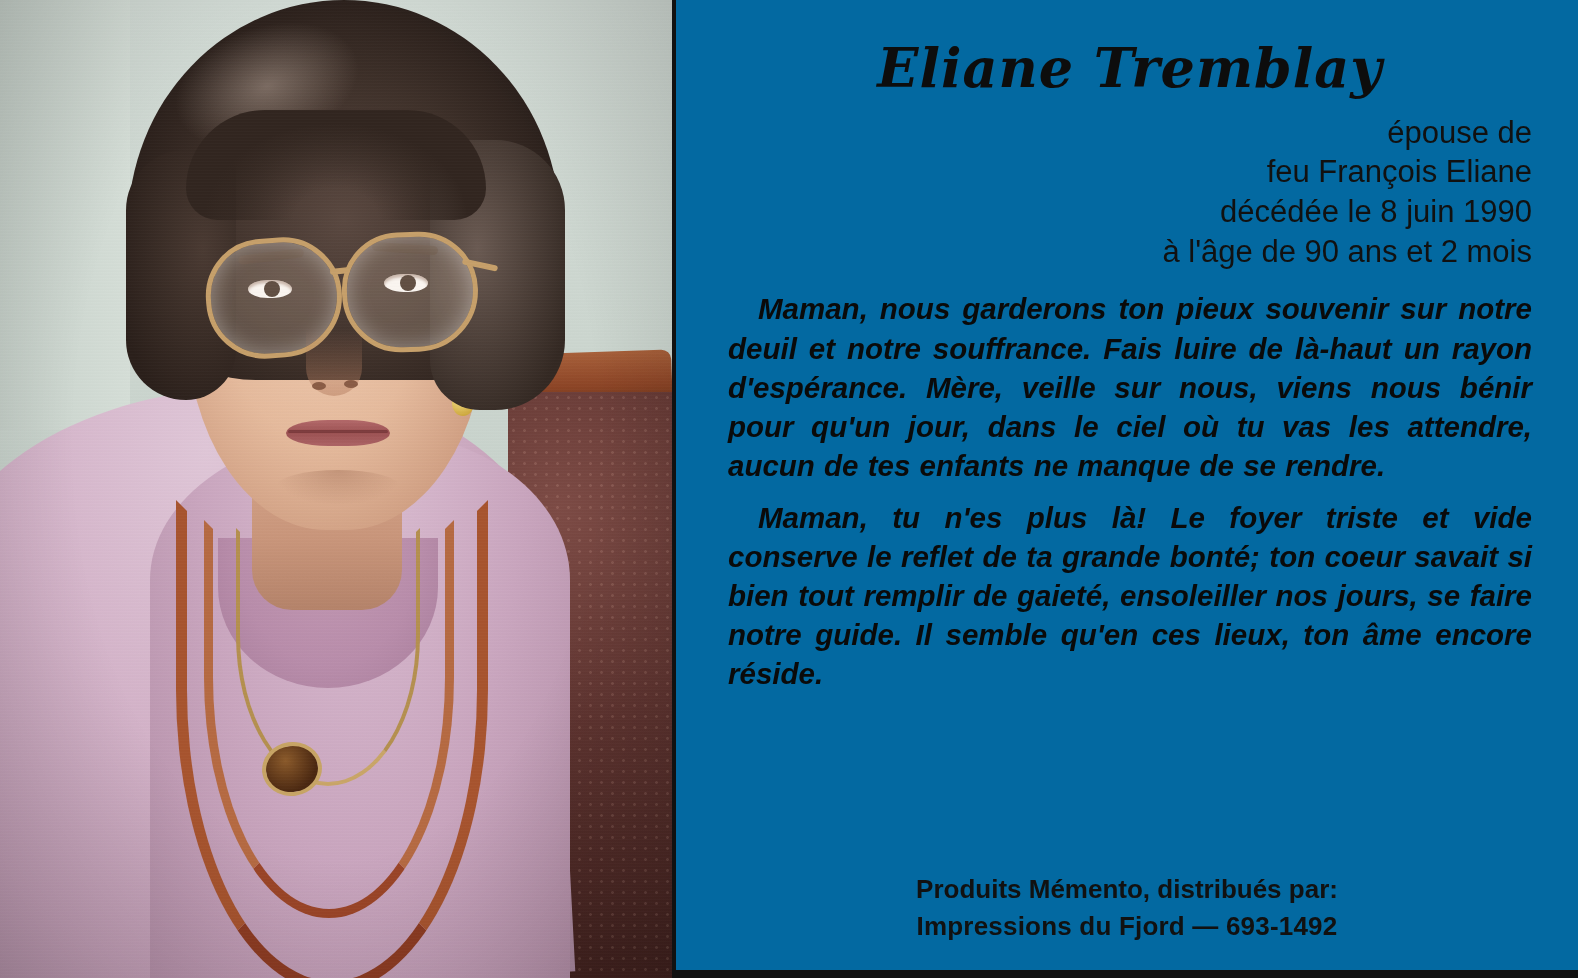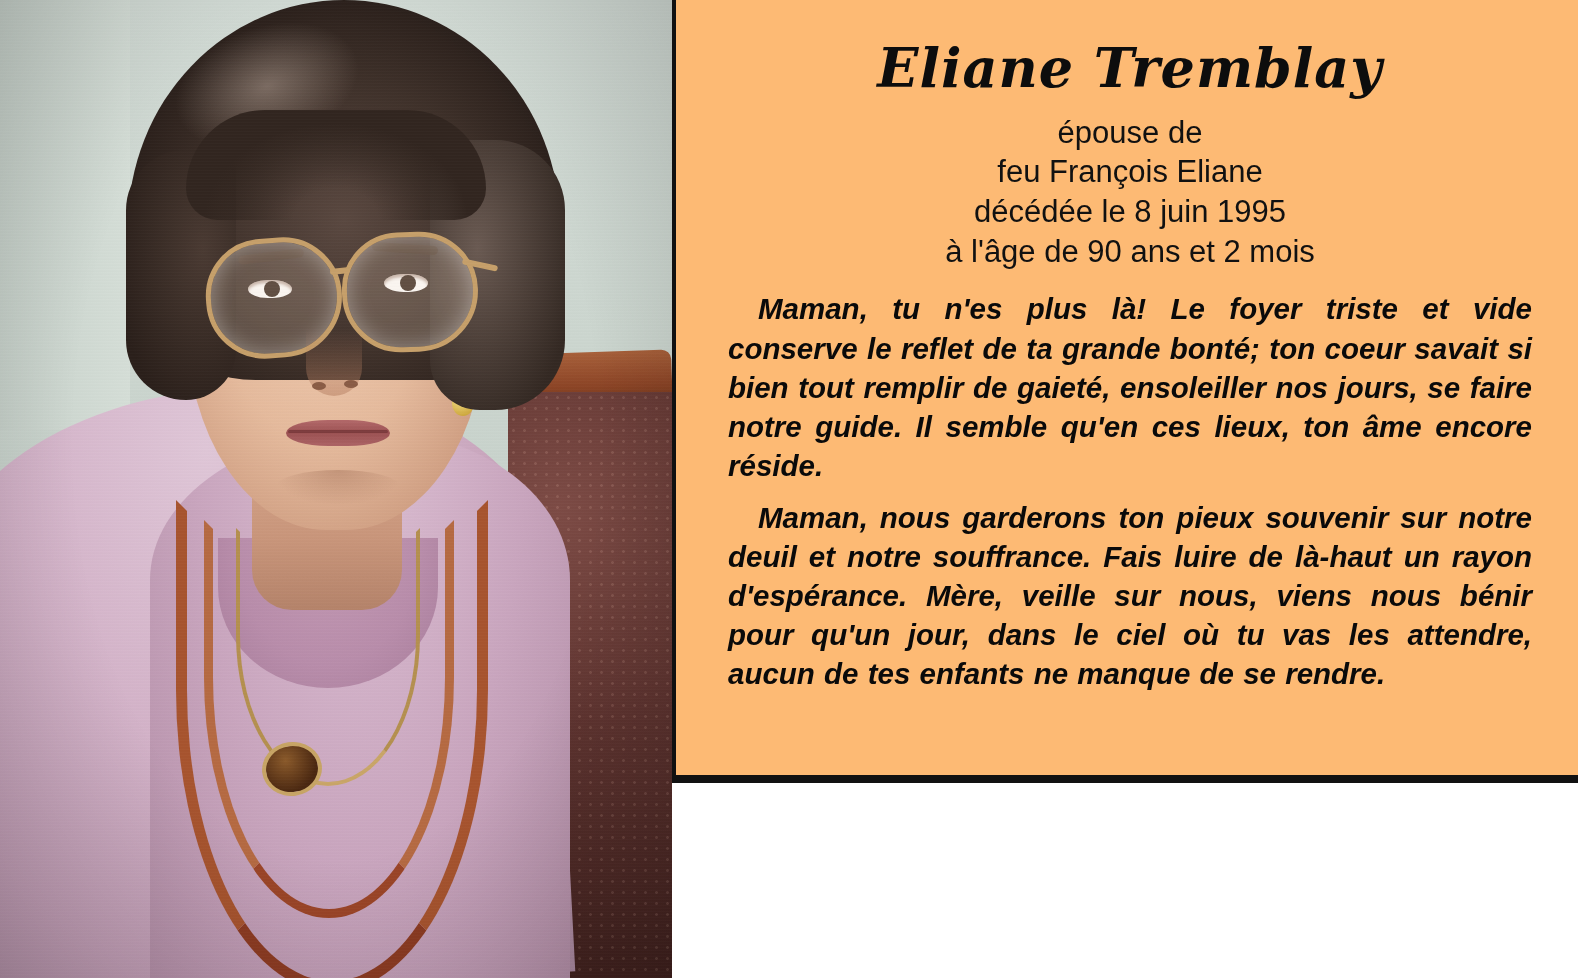--- a/index.html
+++ b/index.html
@@ -258,22 +258,22 @@
   .photo-vignette {
     position: absolute; inset: 0;
     background: radial-gradient(ellipse at 50% 45%, rgba(0,0,0,0) 55%, rgba(0,0,0,0.18) 100%);
     pointer-events: none;
   }
 
   
   .text-pane {
     position: relative;
     flex: 1 1 auto;
-    height: 783px;
-    background: #fdba74;
+    height: 978px;
+    background: #0369a1;
     border-left: 4px solid #111;
     box-sizing: border-box;
     padding: 34px 46px 0 52px;
   }
   .text-pane::after {
     content: "";
     position: absolute;
     left: 0; right: 0; bottom: 0;
     height: 8px;
     background: #111;
@@ -283,21 +283,21 @@
     font-family: "DejaVu Serif", serif;
     font-style: italic;
     font-weight: 700;
     font-size: 54px;
     letter-spacing: 1px;
     color: #0d0d0d;
     line-height: 1.05;
     margin: 6px 0 16px 0;
   }
   .subline {
-    text-align: center;
+    text-align: right;
     font-family: "Liberation Sans", sans-serif;
     font-size: 31px;
     font-weight: 400;
     color: #111;
     line-height: 1.28;
   }
   .sub-block { margin-bottom: 18px; }
   .para {
     font-family: "Liberation Sans", sans-serif;
     font-style: italic;
@@ -378,22 +378,26 @@
     <div class="photo-grain"></div>
     <div class="photo-vignette"></div>
   </div>
 
   <div class="text-pane">
     <div class="name">Eliane Tremblay</div>
 
     <div class="sub-block">
       <div class="subline">épouse de</div>
       <div class="subline">feu François Eliane</div>
-      <div class="subline">décédée le 8 juin 1995</div>
+      <div class="subline">décédée le 8 juin 1990</div>
       <div class="subline">à l'âge de 90 ans et 2 mois</div>
     </div>
 
+    <p class="para">Maman, nous garderons ton pieux souvenir sur notre deuil et notre souffrance. Fais luire de là-haut un rayon d'espérance. Mère, veille sur nous, viens nous bénir pour qu'un jour, dans le ciel où tu vas les attendre, aucun de tes enfants ne manque de se rendre.</p>
     <p class="para">Maman, tu n'es plus là! Le foyer triste et vide conserve le reflet de ta grande bonté; ton coeur savait si bien tout remplir de gaieté, ensoleiller nos jours, se faire notre guide. Il semble qu'en ces lieux, ton âme encore réside.</p>
-    <p class="para">Maman, nous garderons ton pieux souvenir sur notre deuil et notre souffrance. Fais luire de là-haut un rayon d'espérance. Mère, veille sur nous, viens nous bénir pour qu'un jour, dans le ciel où tu vas les attendre, aucun de tes enfants ne manque de se rendre.</p>
-
+
+    <div class="footer">
+      <div>Produits Mémento, distribués par:</div>
+      <div class="line2">Impressions du Fjord — 693-1492</div>
+    </div>
   </div>
 
 </div>
 
 </body></html>

